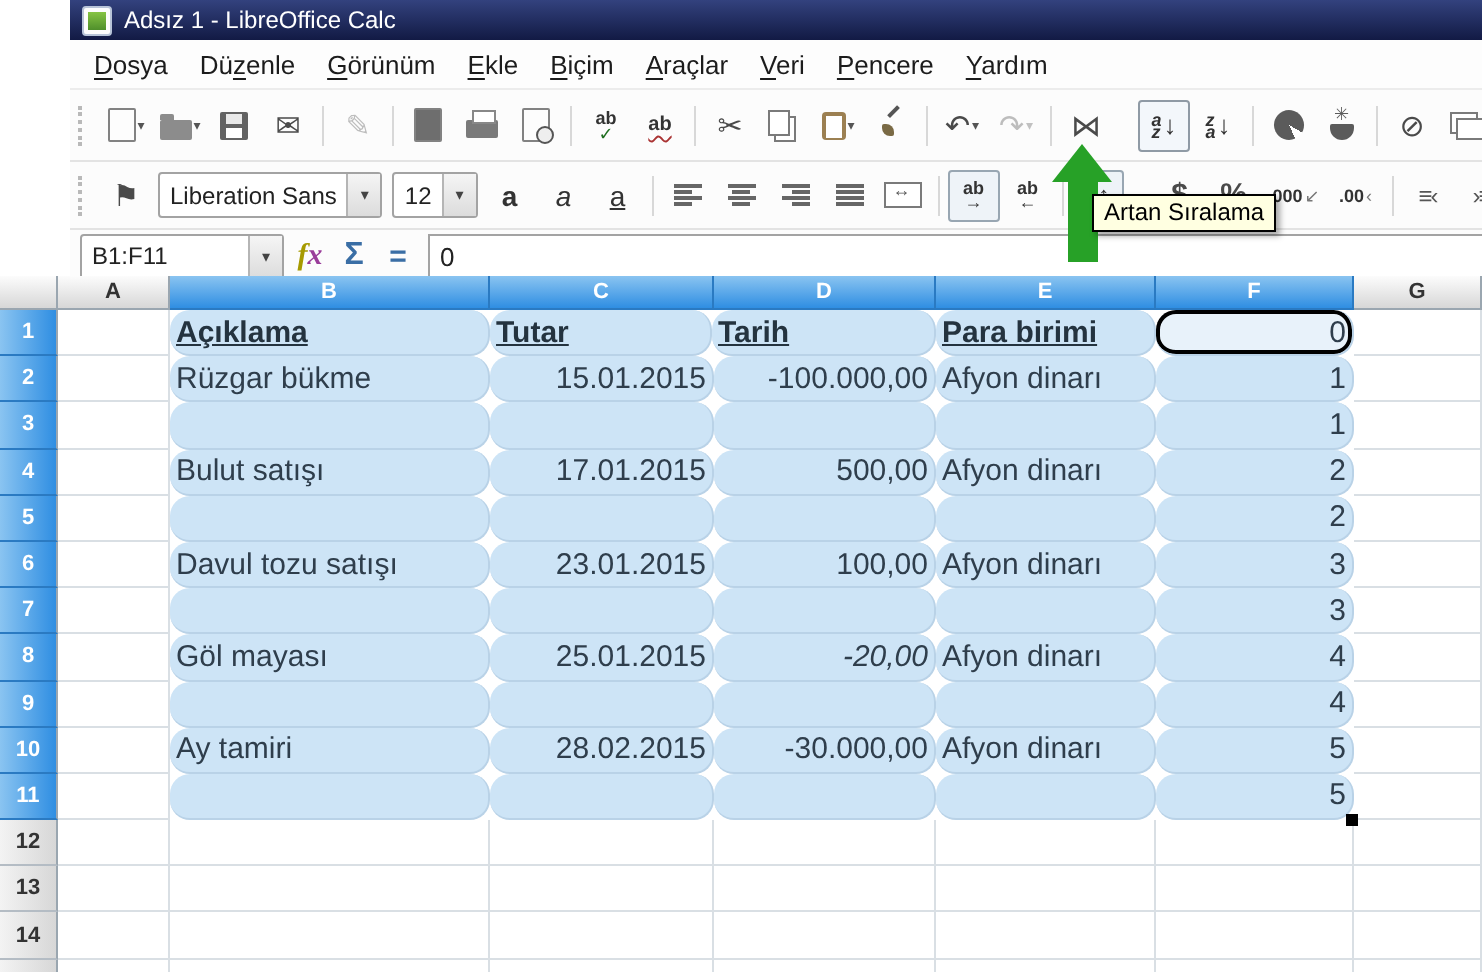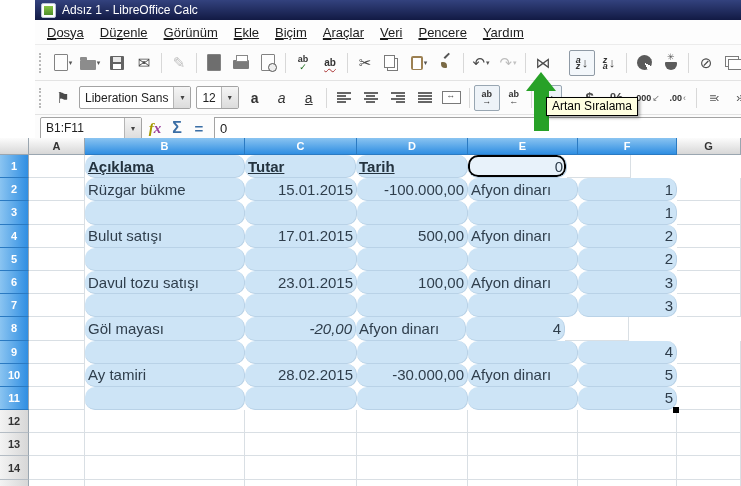--- a/index.html
+++ b/index.html
@@ -8,21 +8,21 @@
 
   
   .titlebar{height:20px;background:linear-gradient(#33427e,#121a44);color:#fff;
             display:flex;align-items:center;gap:6px;padding:0 6px;font-size:12px;}
   .appicon{width:13px;height:13px;background:#fdfdfd;border:1px solid #b8c4d8;border-radius:2px;position:relative;flex:none;}
   .appicon::after{content:'';position:absolute;inset:2px;background:linear-gradient(#86c443,#4f8f2b);}
 
   
   .menubar{height:24px;display:flex;align-items:center;background:#fdfdfd;padding-left:4px;
            font-size:13px;color:#1c1c1c;border-bottom:1px solid #ececec;}
-  .menu-item{padding:3px 8px;cursor:default;text-decoration:underline;}
+  .menu-item{padding:3px 8px;cursor:default;}
   .menu-item u{text-underline-offset:2px;}
 
   
   .toolbar{display:flex;align-items:center;background:#fcfcfc;border-bottom:1px solid #e3e3e3;padding:0 2px;gap:1px;}
   #tb1{height:35px;} #tb2{height:33px;}
   .thandle{width:4px;height:20px;border-left:2px dotted #b9b9b9;margin:0 4px 0 2px;flex:none;}
   .tsep{width:1px;height:20px;background:#d8d8d8;margin:0 3px;flex:none;}
   .tbtn{min-width:24px;height:24px;display:flex;align-items:center;justify-content:center;
         color:#4a4a4a;font-size:15px;position:relative;flex:none;border:1px solid transparent;border-radius:2px;}
   .tbtn .caret{font-size:7px;color:#555;margin-left:1px;}
@@ -357,20 +357,21 @@
         <div class="hcell sel" style="width: 110px;">E</div>
         <div class="hcell sel" style="width: 99px;">F</div>
         <div class="hcell" style="width: 64px;">G</div>
       </div>
       <div class="grow" style="height: 23.2px;">
         <div class="rcell sel" style="width: 29px;">1</div>
         <div class="cell" style="width: 56px;"></div>
         <div class="cell selc h" style="width: 160px;">Açıklama</div>
         <div class="cell selc h" style="width: 111px;">Tutar</div>
         <div class="cell selc h" style="width: 112px;">Tarih</div>
+        <div class="cell selc h" style="width: 110px;">Para birimi</div>
         <div class="cell selc r active" style="width: 99px;">0</div>
         <div class="cell" style="width: 64px;"></div>
       </div>
       <div class="grow" style="height: 23.2px;">
         <div class="rcell sel" style="width: 29px;">2</div>
         <div class="cell" style="width: 56px;"></div>
         <div class="cell selc" style="width: 160px;">Rüzgar bükme</div>
         <div class="cell selc r" style="width: 112px;">15.01.2015</div>
         <div class="cell selc r" style="width: 111px;">-100.000,00</div>
         <div class="cell selc" style="width: 110px;">Afyon dinarı</div>
@@ -424,20 +425,21 @@
         <div class="cell selc" style="width: 112px;"></div>
         <div class="cell selc" style="width: 111px;"></div>
         <div class="cell selc" style="width: 110px;"></div>
         <div class="cell selc r" style="width: 99px;">3</div>
         <div class="cell" style="width: 64px;"></div>
       </div>
       <div class="grow" style="height: 23.2px;">
         <div class="rcell sel" style="width: 29px;">8</div>
         <div class="cell" style="width: 56px;"></div>
         <div class="cell selc" style="width: 160px;">Göl mayası</div>
+        <div class="cell selc r" style="width: 112px;">25.01.2015</div>
         <div class="cell selc r" style="width: 111px; font-style: italic;">-20,00</div>
         <div class="cell selc" style="width: 110px;">Afyon dinarı</div>
         <div class="cell selc r" style="width: 99px;">4</div>
         <div class="cell" style="width: 64px;"></div>
       </div>
       <div class="grow" style="height: 23.2px;">
         <div class="rcell sel" style="width: 29px;">9</div>
         <div class="cell" style="width: 56px;"></div>
         <div class="cell selc" style="width: 160px;"></div>
         <div class="cell selc" style="width: 112px;"></div>

